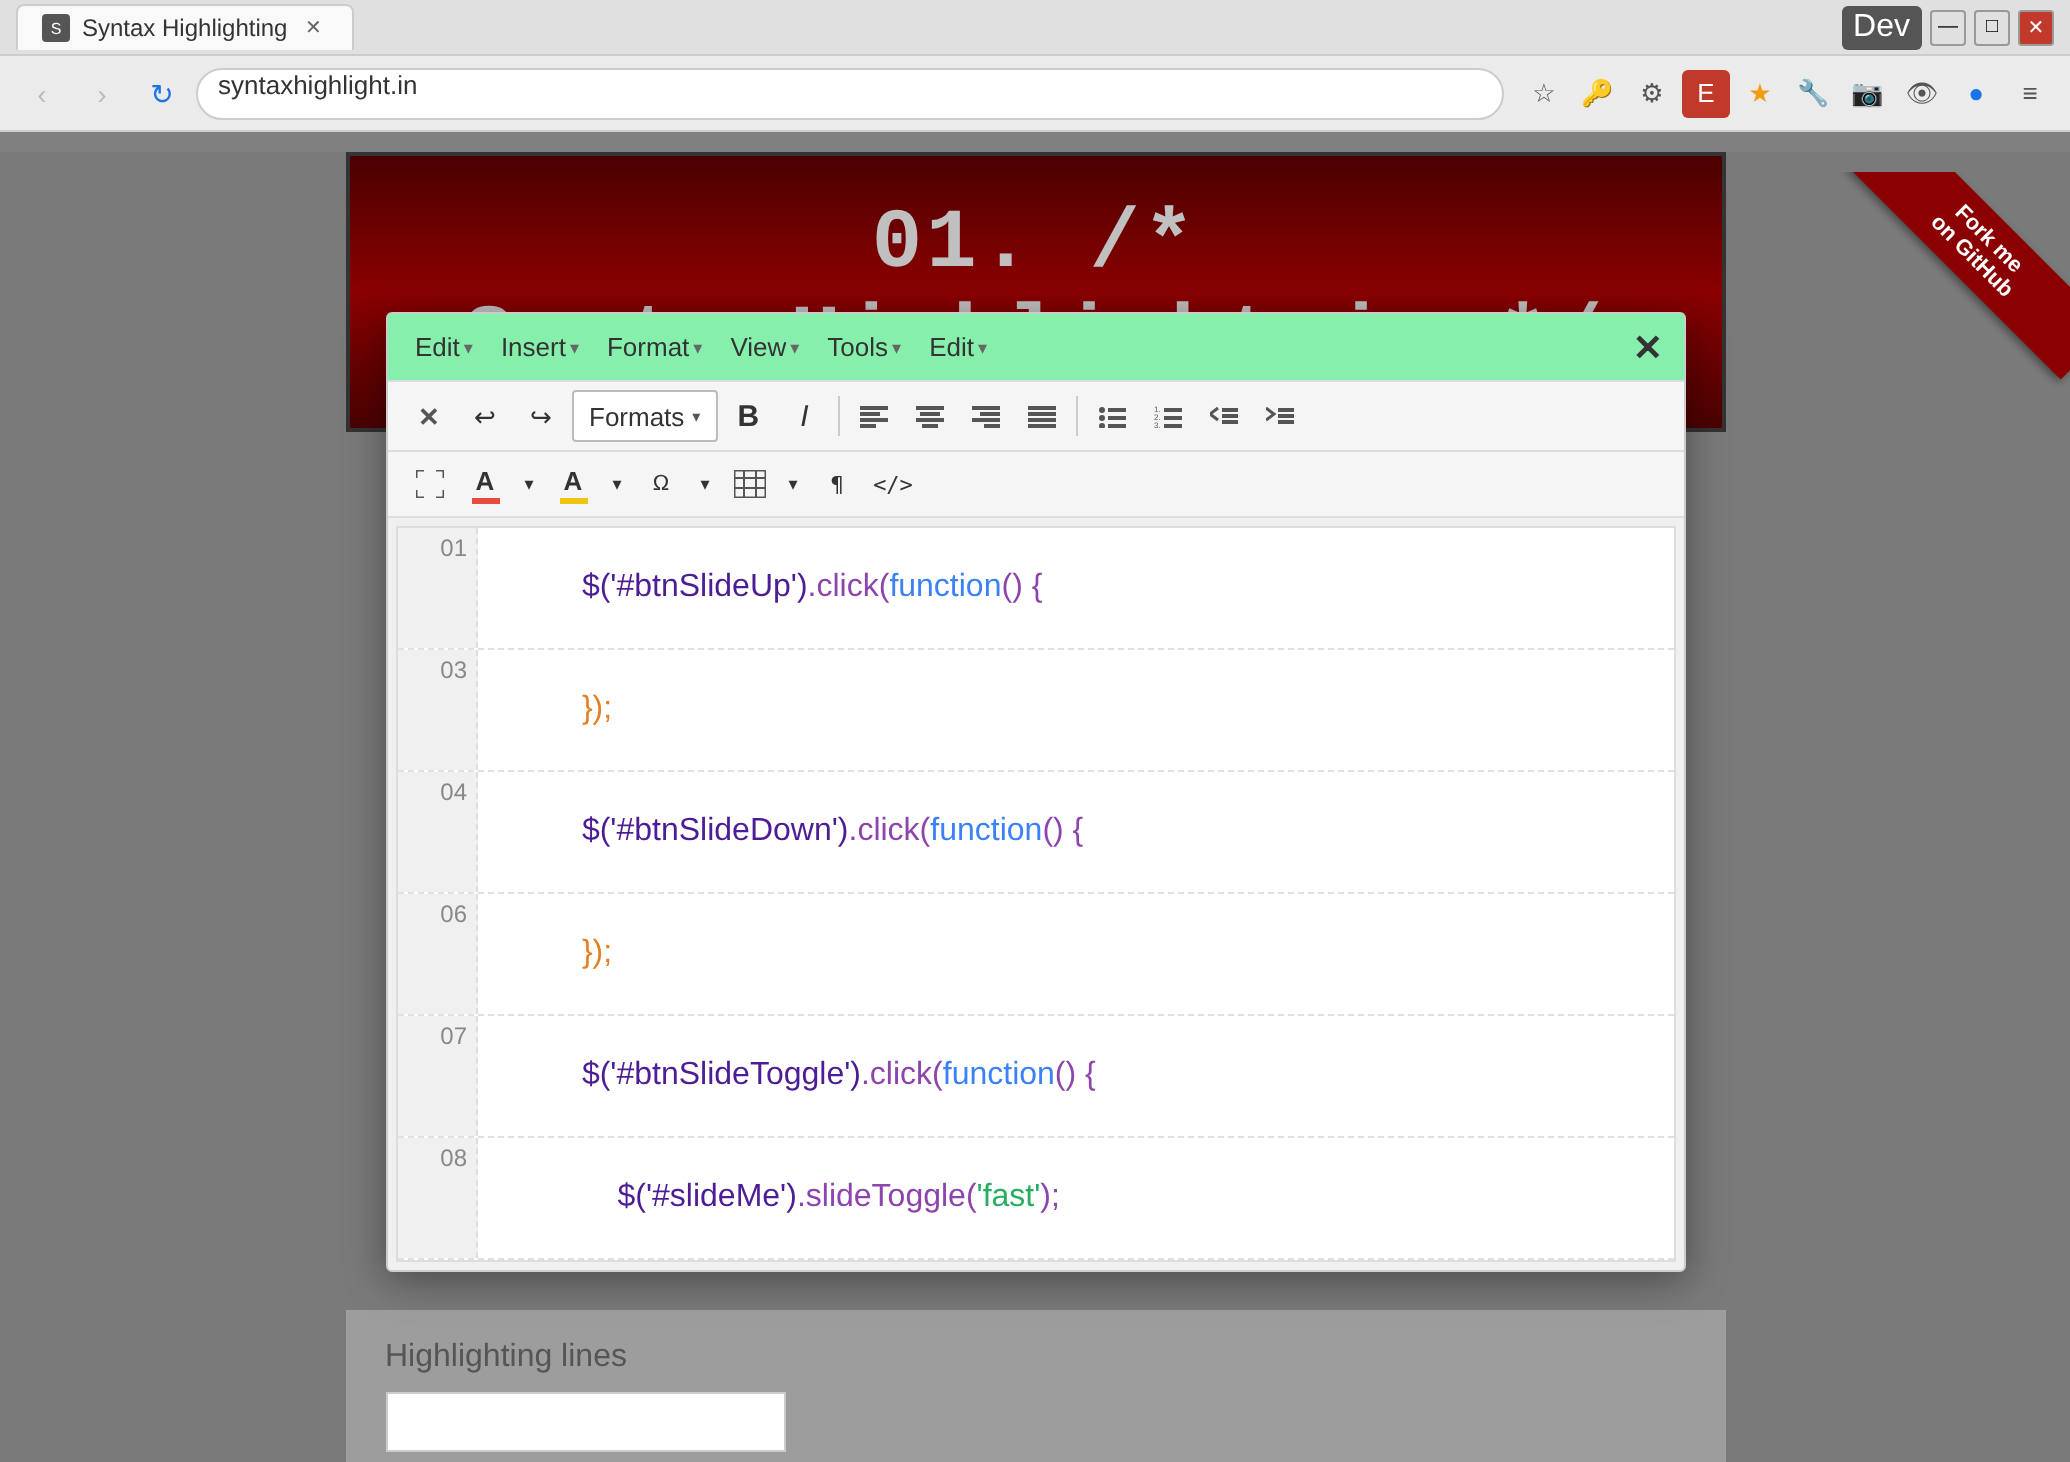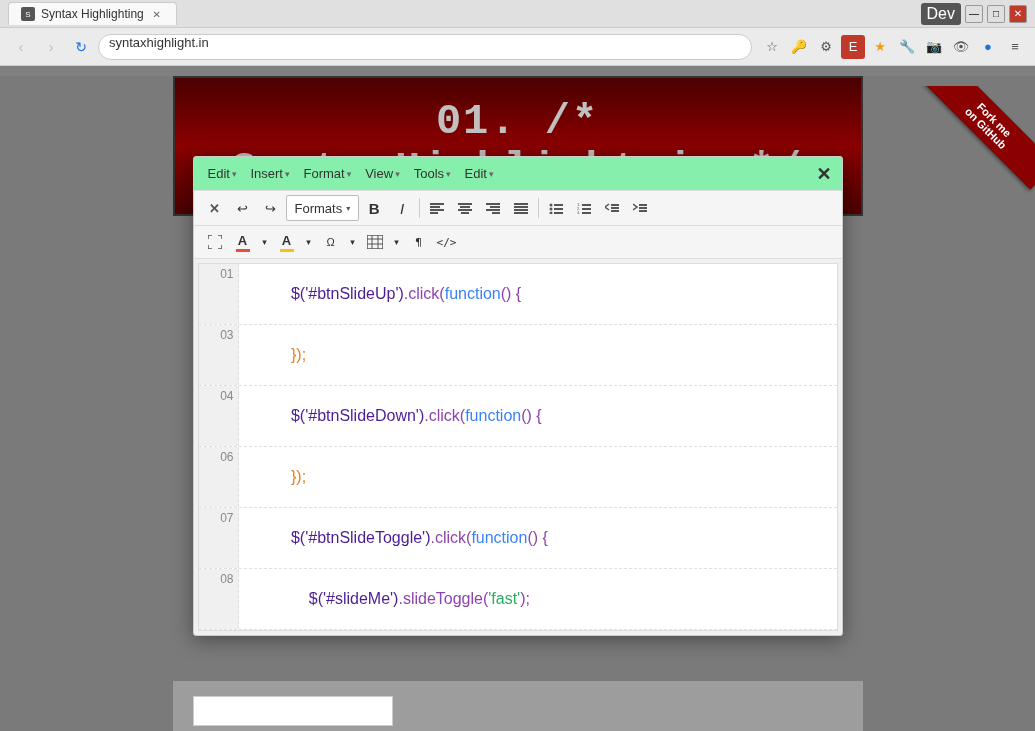--- a/index.html
+++ b/index.html
@@ -659,16 +659,17 @@
         <div class="code-line">
           <span class="c-plain">    </span><span class="c-selector">$('#slideMe')</span><span class="c-method">.slideToggle(</span><span class="c-string">'fast'</span><span class="c-method">);</span>
         </div>
       </div>
 
     </div>
 
   </div>
 
   <div style="position:absolute;bottom:0;left:50%;transform:translateX(-50%);width:690px;padding:15px 20px;background:rgba(180,180,180,0.6);">
+    <div class="section-title">Highlighting lines</div>
     <input class="text-input" type="text" style="">
   </div>
 
 </div>
 
 </body></html>

